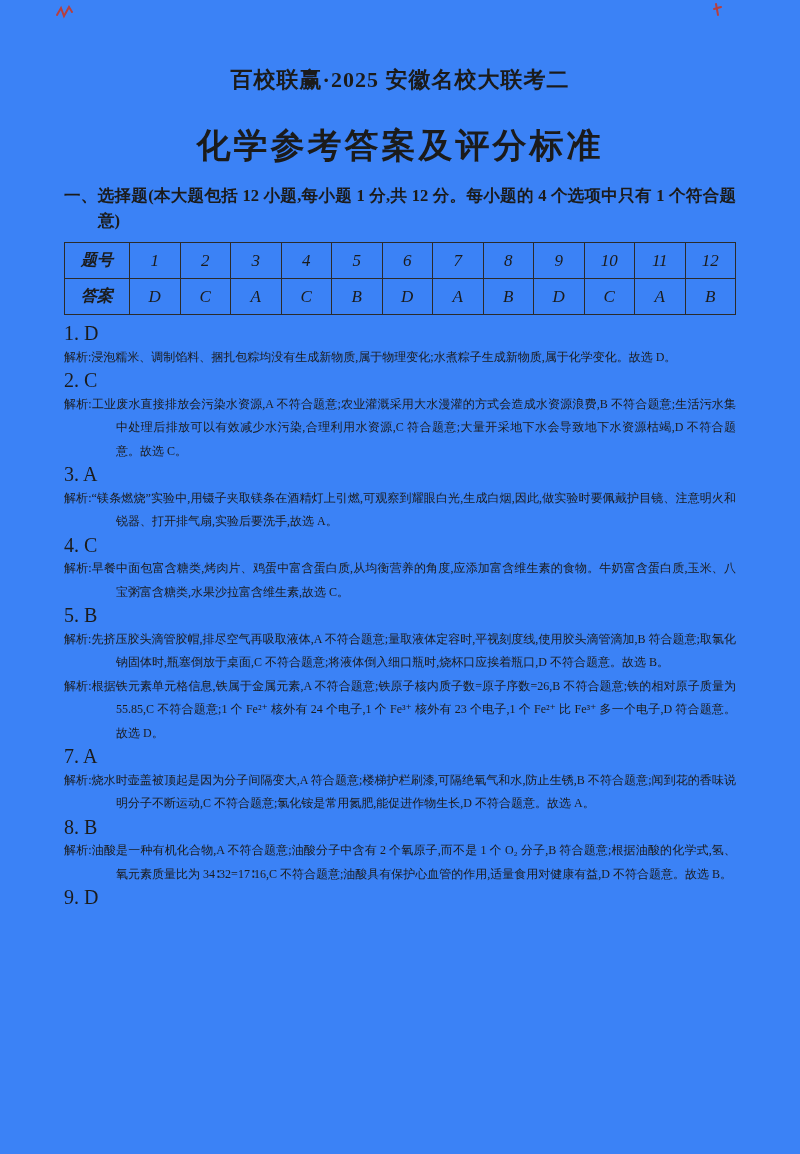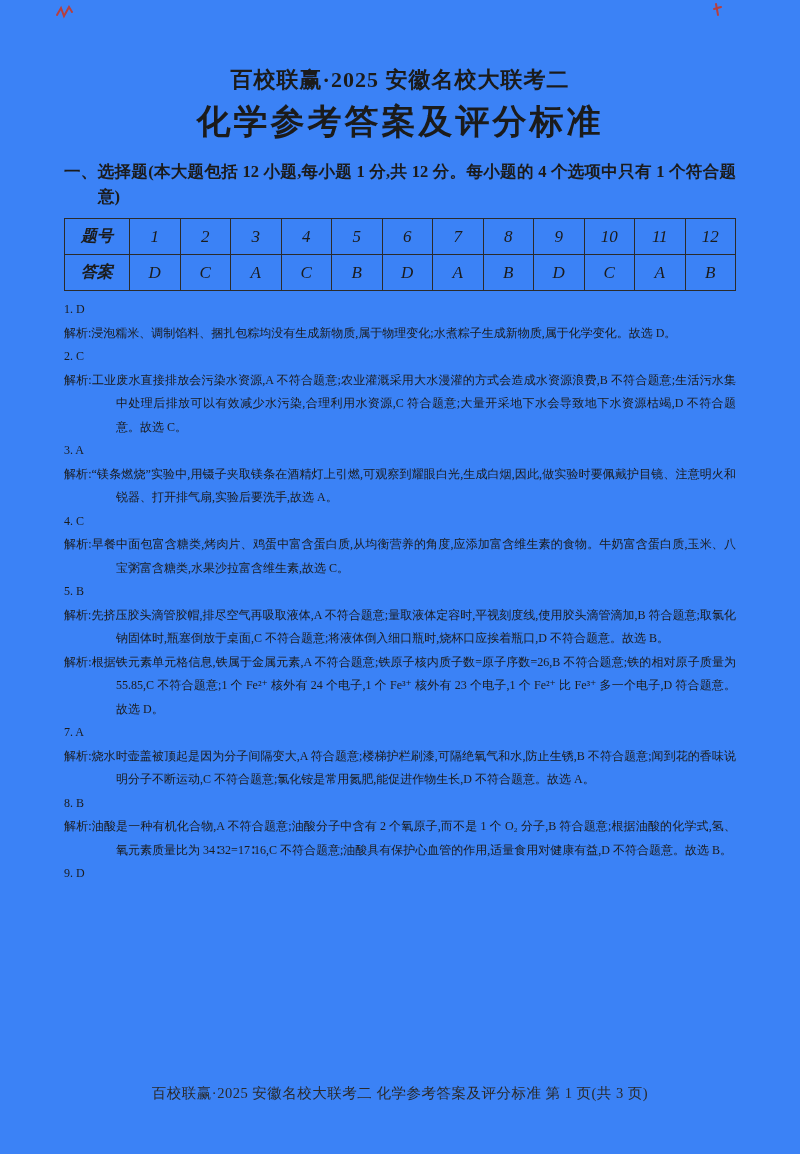--- a/index.html
+++ b/index.html
@@ -21,21 +21,21 @@
     font-weight: 700;
     letter-spacing: 1px;
     line-height: 28px;
   }
   .main-title {
     text-align: center;
     font-size: 34px;
     font-weight: 700;
     letter-spacing: 3px;
     line-height: 44px;
-    margin: 6px 0 15px 0;
+    margin: 30px 0 15px 0;
   }
   .section-heading {
     font-size: 16.5px;
     font-weight: 700;
     line-height: 25px;
     text-align: justify;
     padding-left: 34px;
     text-indent: -34px;
     margin: 0 0 9px 0;
     font-family: Liberation Serif, serif;
@@ -57,21 +57,21 @@
     font-weight: 400;
   }
   table.answers th {
     font-weight: 700;
     width: 64px;
     font-size: 16px;
   }
   table.answers td { font-size: 17px; }
 
   .exp-label {
-    font-size: 12px;
+    font-size: 20px;
     line-height: 23.5px;
   }
   .exp-body {
     margin: 0;
     font-size: 12px;
     line-height: 23.5px;
     text-align: justify;
     padding-left: 52px;
     text-indent: -52px;
   }
@@ -189,15 +189,14 @@
       <div class="exp-label">8. B</div>
       <p class="exp-body"><span class="prefix">解析:</span><span>油酸是一种有机化合物,A 不符合题意;油酸分子中含有 2 个氧原子,而不是 1 个 O₂ 分子,B 符合题意;根据油酸的化学式,氢、氧元素质量比为 34∶32=17∶16,C 不符合题意;油酸具有保护心血管的作用,适量食用对健康有益,D 不符合题意。故选 B。</span></p>
     </div>
 
     <div class="exp">
       <div class="exp-label">9. D</div>
     </div>
 
   </div>
 
-  <div class="footer">百校联赢·2025 安徽名校大联考二 化学参考答案及评分标准  第 1 页(共 3 页)</div>
 
 </div>
 
 </body></html>

